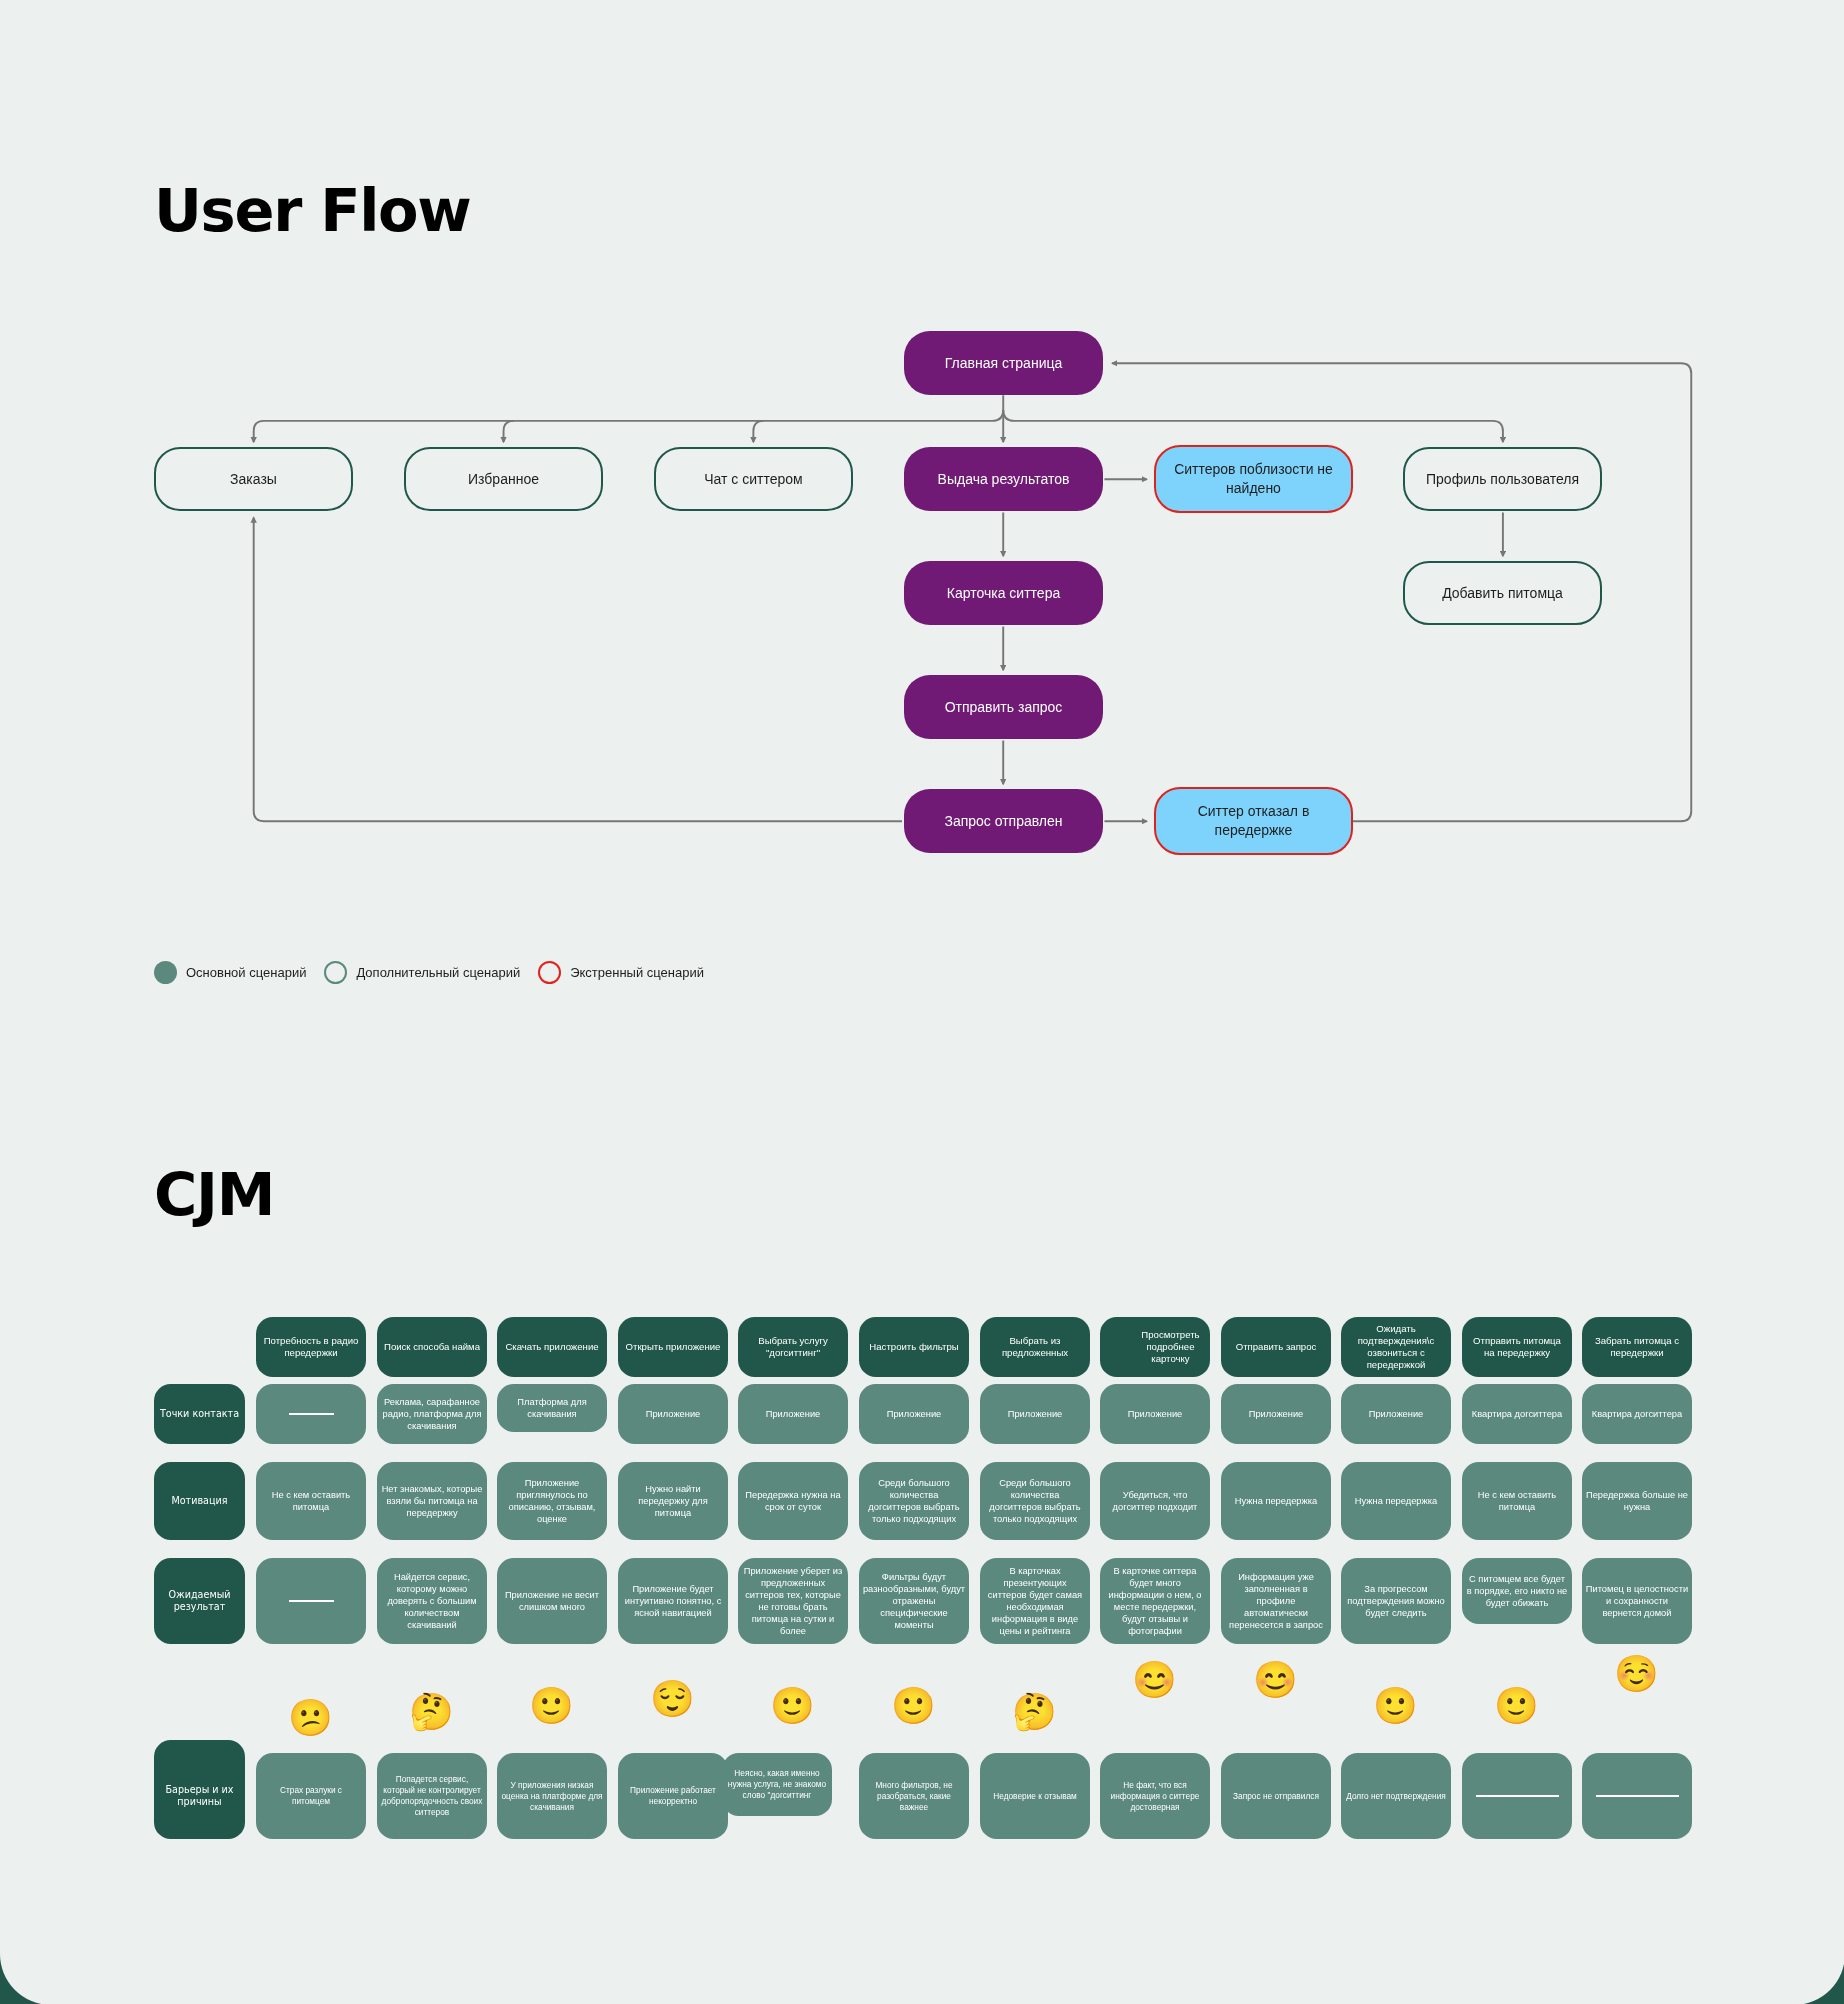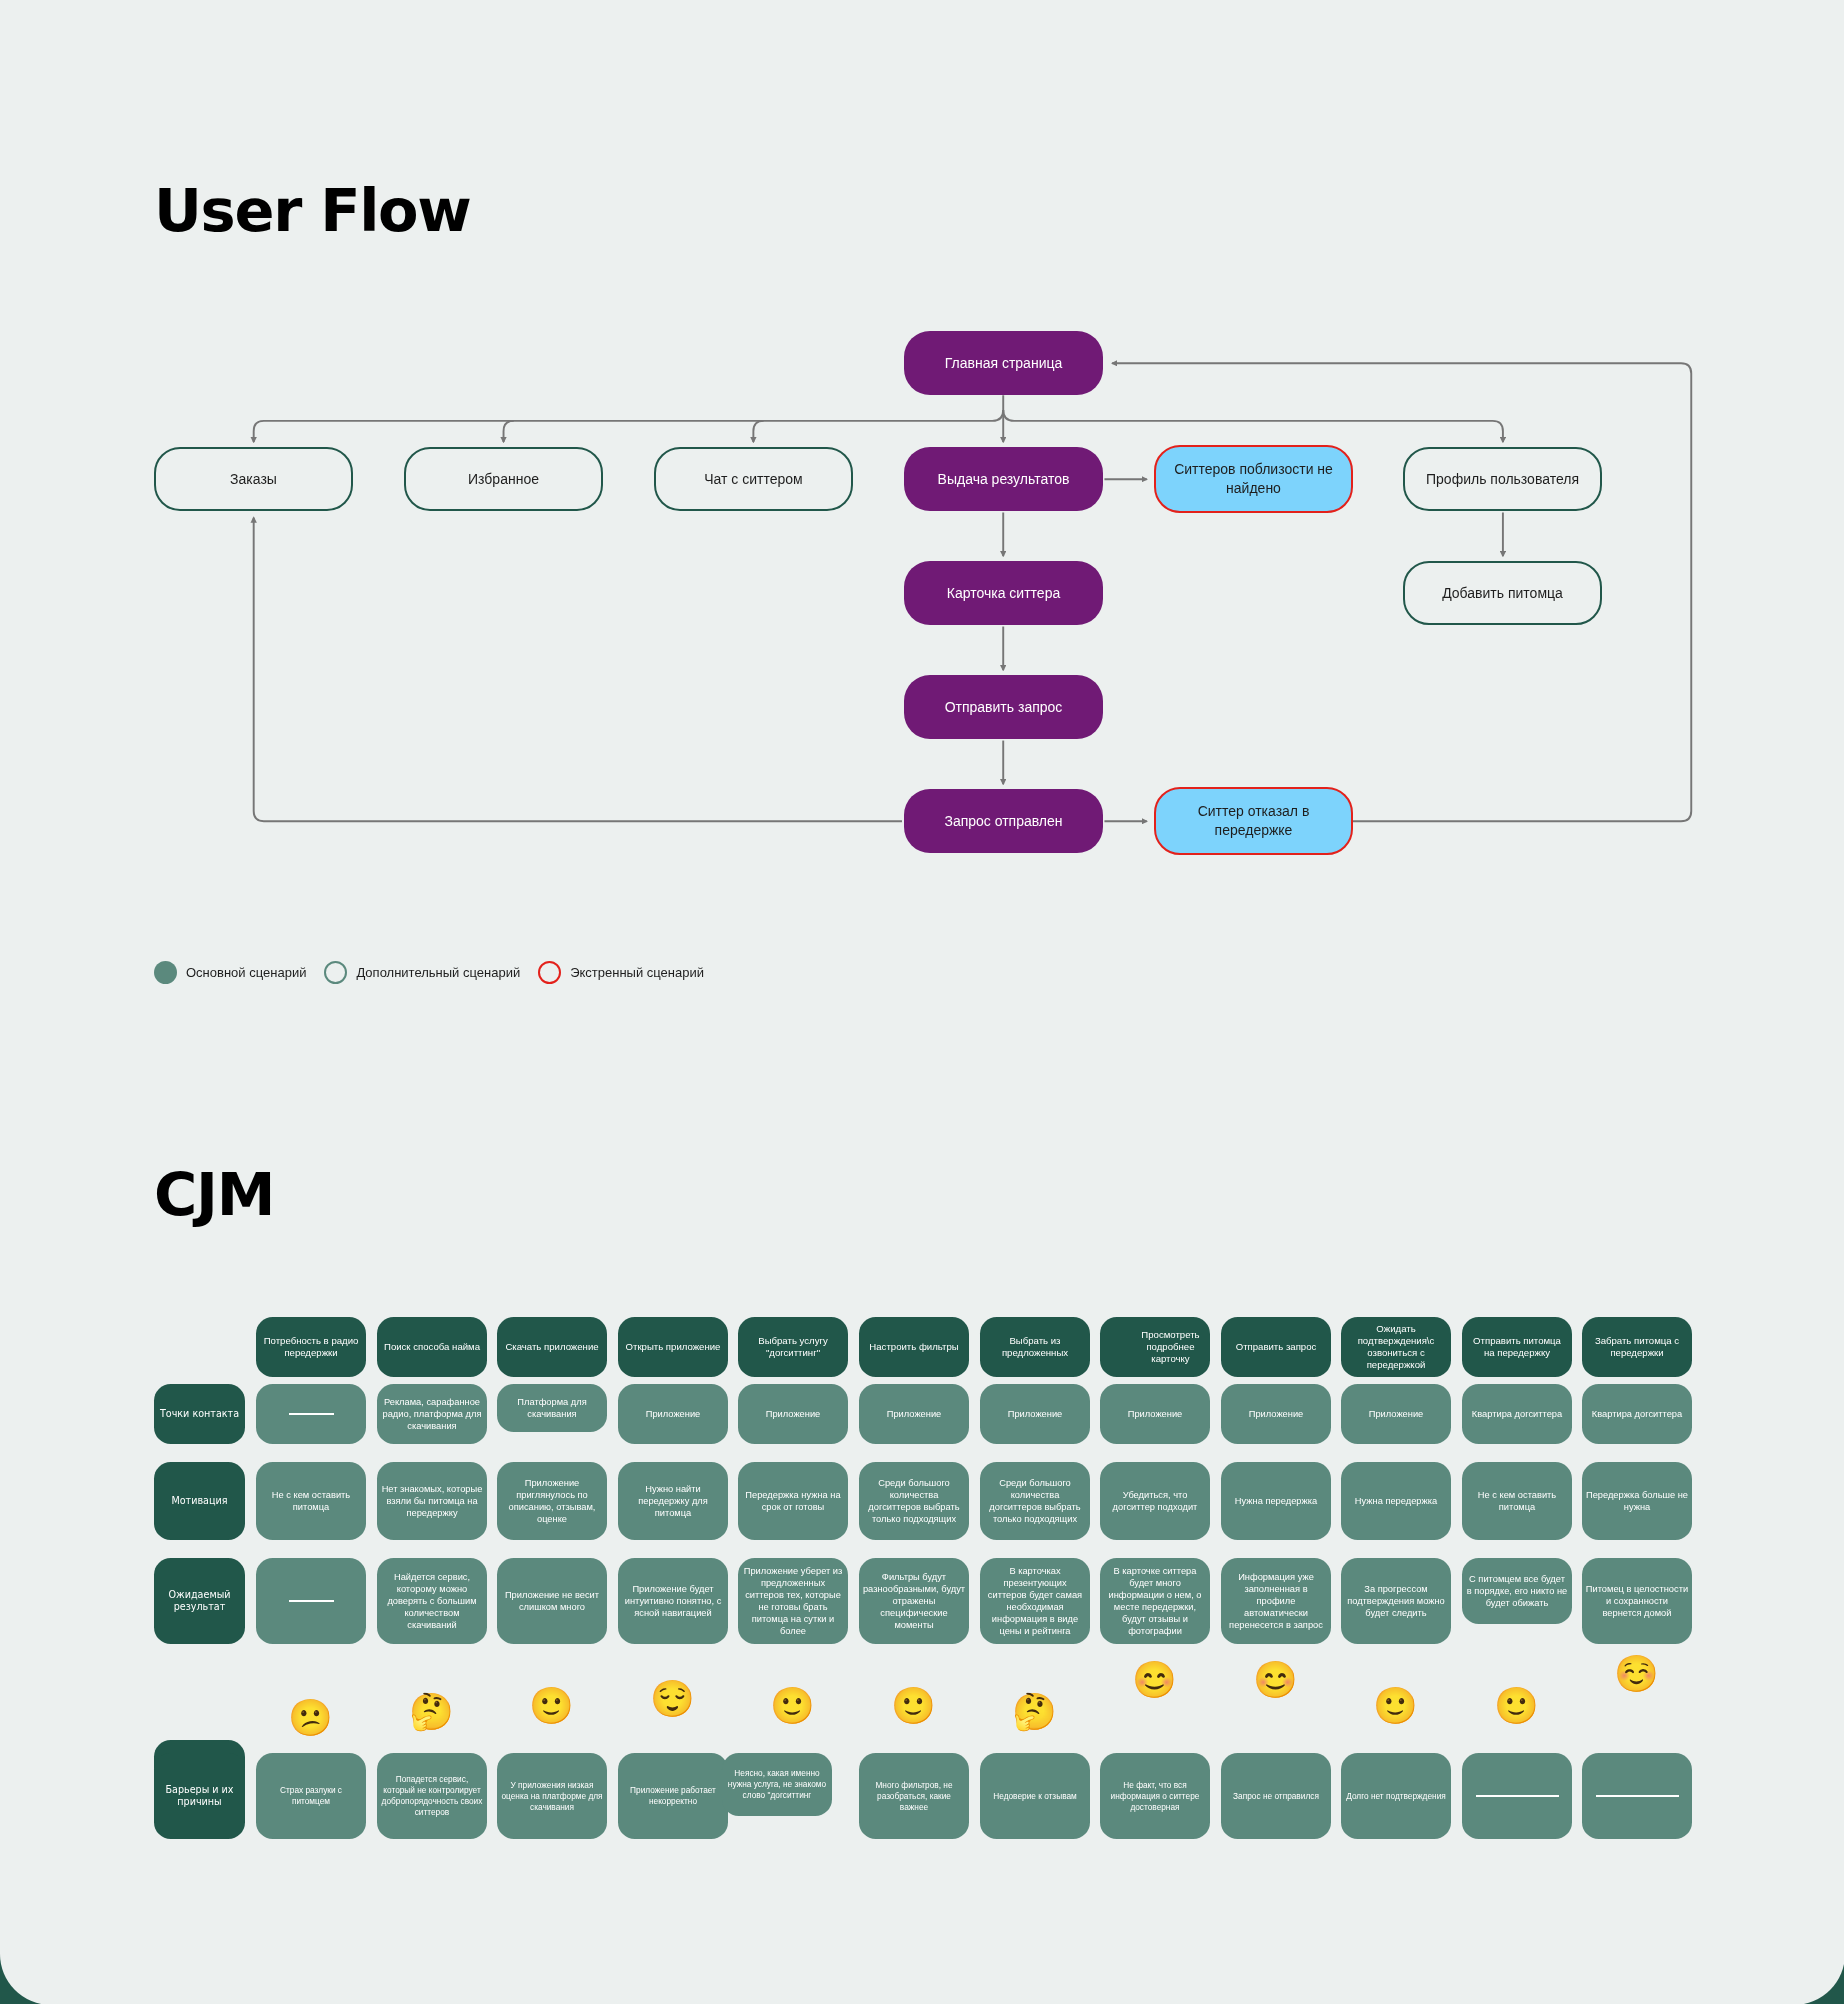--- a/index.html
+++ b/index.html
@@ -234,21 +234,21 @@
       <div class="cell" style="left: 377px; top: 1462px; height: 78px;">
         <span>Нет знакомых, которые взяли бы питомца на передержку</span>
       </div>
       <div class="cell" style="left: 497px; top: 1462px; height: 78px;">
         <span>Приложение приглянулось по описанию, отзывам, оценке</span>
       </div>
       <div class="cell" style="left: 618px; top: 1462px; height: 78px;">
         <span>Нужно найти передержку для питомца</span>
       </div>
       <div class="cell" style="left: 738px; top: 1462px; height: 78px;">
-        <span>Передержка нужна на срок от готовы</span>
+        <span>Передержка нужна на срок от суток</span>
       </div>
       <div class="cell" style="left: 859px; top: 1462px; height: 78px;">
         <span>Среди большого количества догситтеров выбрать только подходящих</span>
       </div>
       <div class="cell" style="left: 980px; top: 1462px; height: 78px;">
         <span>Среди большого количества догситтеров выбрать только подходящих</span>
       </div>
       <div class="cell" style="left: 1100px; top: 1462px; height: 78px;">
         <span>Убедиться, что догситтер подходит</span>
       </div>

